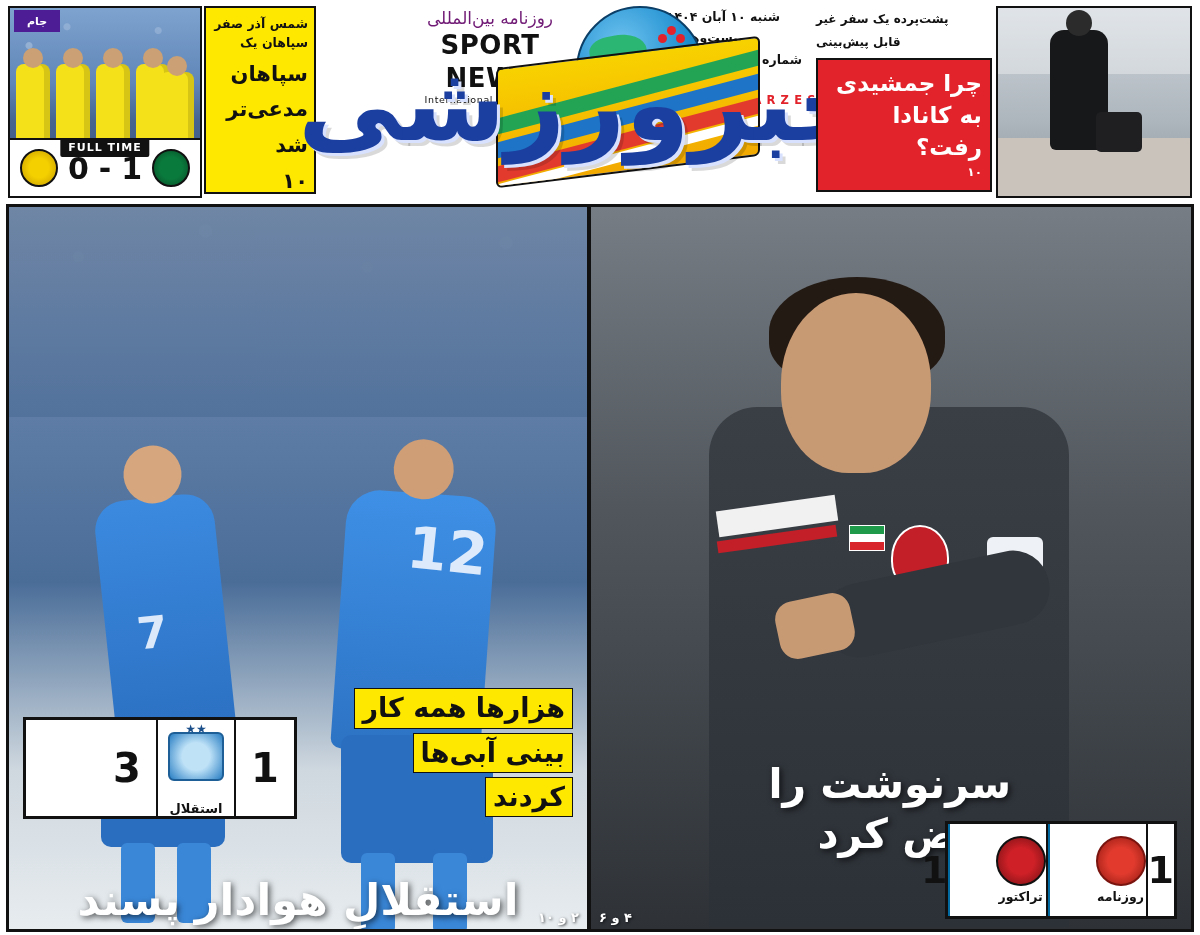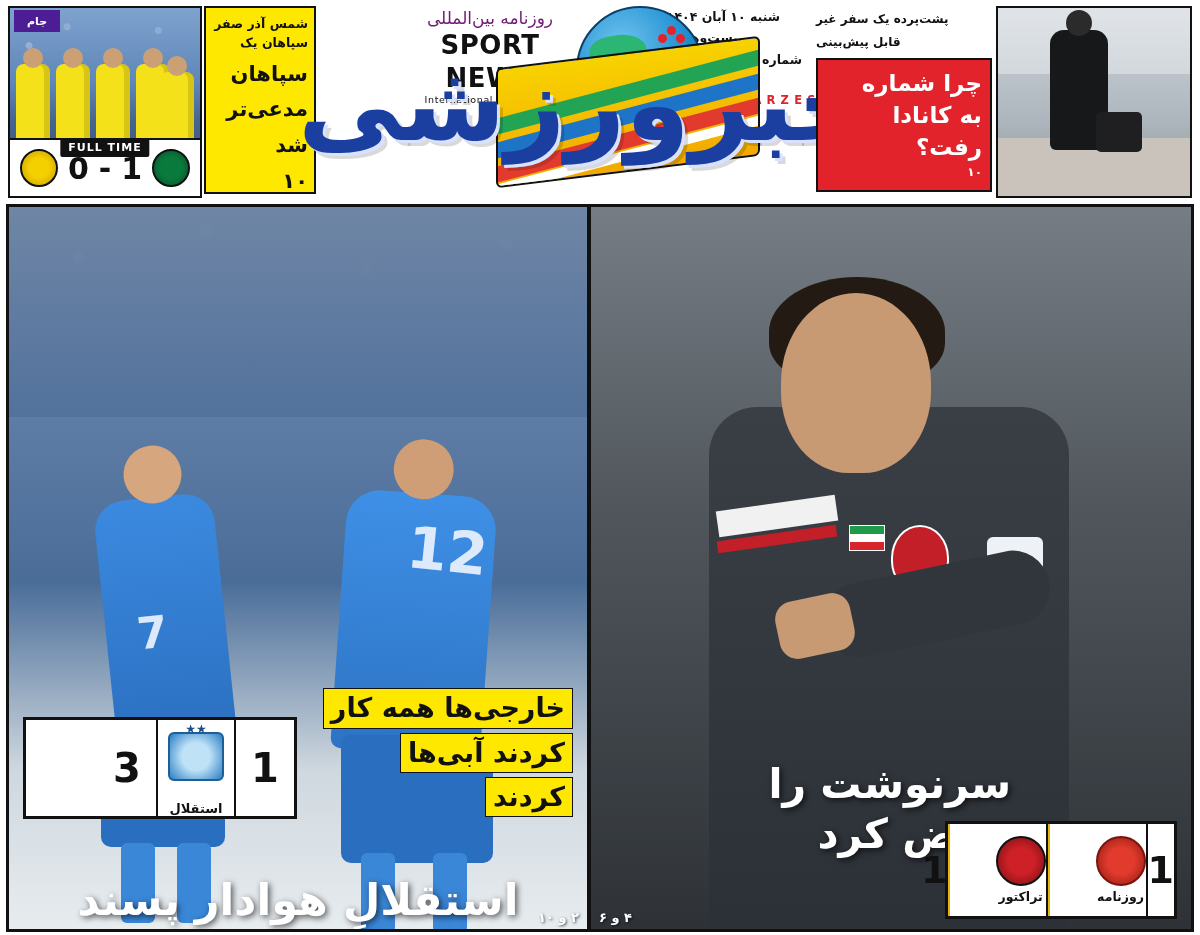--- a/index.html
+++ b/index.html
@@ -199,21 +199,21 @@
     position:absolute;right:180px;bottom:70px;width:360px;text-align:right;direction:rtl;
     font-size:41px;font-weight:bold;color:#ffffff;line-height:1.22;
     text-shadow:2px 2px 6px rgba(0,0,0,.7);
   }
   .rp-scorebox{
     position:absolute;right:14px;bottom:10px;width:226px;height:92px;background:#fff;border:3px solid #111;
     display:flex;align-items:stretch;
   }
   .rp-sc{width:52px;display:flex;align-items:center;justify-content:center;font-size:38px;font-weight:bold;}
   .rp-team{flex:1;display:flex;flex-direction:column;align-items:center;justify-content:center;
-    border-left:2px solid #eab308;border-right:2px solid #111;padding-left:46px;}
+    border-left:2px solid #0369a1;border-right:2px solid #111;padding-left:46px;}
   .rp-logo{width:46px;height:46px;border-radius:50%;}
   .logo-perspolis{background:radial-gradient(circle,#e23b2e 40%,#8e1810 100%);border:2px solid #7a140e;}
   .logo-tractor{background:radial-gradient(circle,#cf2027 40%,#6d1013 100%);border:2px solid #111;}
   .rp-tname{font-size:12.5px;font-weight:bold;margin-top:3px;}
   .rp-page{position:absolute;left:8px;bottom:4px;color:#fff;font-size:13px;font-weight:bold;
     text-shadow:1px 1px 3px rgba(0,0,0,.7);}
 
   .corner-tag{position:absolute;left:4px;top:2px;width:46px;height:22px;background:#4c1d95;color:#fff;
     font-size:11px;font-weight:bold;display:flex;align-items:center;justify-content:center;}
 </style>
@@ -278,21 +278,21 @@
           <i></i>
           <i></i>
           <i></i>
         </div>
     </div>
 
     <div class="mh-right-text">
       <div class="mh-right-kicker">پشت‌پرده یک سفر غیر</div>
       <div class="mh-right-kicker">قابل پیش‌بینی</div>
       <div class="mh-right-head">
-        <div>چرا شماره</div>
+        <div>چرا جمشیدی</div>
         <div>به کانادا</div>
         <div>رفت؟</div>
         <div class="pg">۱۰</div>
       </div>
     </div>
 
     <div class="mh-right-photo">
       <div class="mhrp-glass"></div>
       <div class="mhrp-floor"></div>
       <div class="mhrp-person"></div>
@@ -320,22 +320,22 @@
         <div class="sb-cell sb-score">1</div>
         <div class="sb-cell sb-team" style="position:relative;">
           <div class="stars" style="top:2px;left:50%;transform:translateX(-50%);">★★</div>
           <div class="sb-logo logo-esteghlal" style="margin-top:12px;"></div>
           <div class="sb-name">استقلال</div>
         </div>
         <div class="sb-cell sb-score">3</div>
       </div>
 
       <div class="lp-headline-yellow">
-        <span>خارجی‌ها همه کار</span><br>
-        <span>کردند آبی‌ها</span><br>
+        <span>هزار‌ها همه کار</span><br>
+        <span>بینی آبی‌ها</span><br>
         <span>کردند</span>
       </div>
 
       <div class="lp-bigtitle">استقلالِ هوادار پسند</div>
       <div class="lp-page">۲ و ۱۰</div>
     </div>
 
     <div class="panel right-panel">
       <div class="rp-bg2"></div>
       <div class="rp-player"></div>

